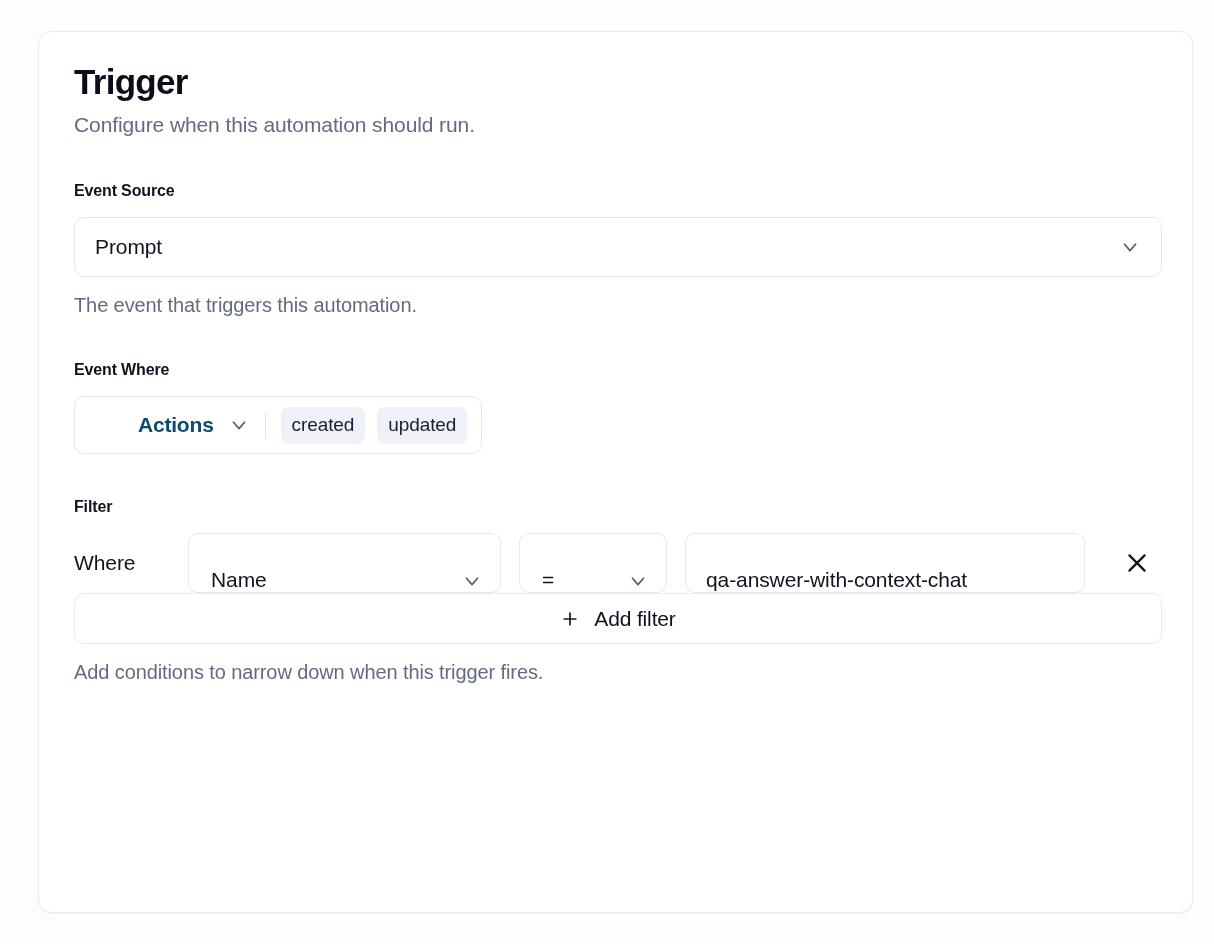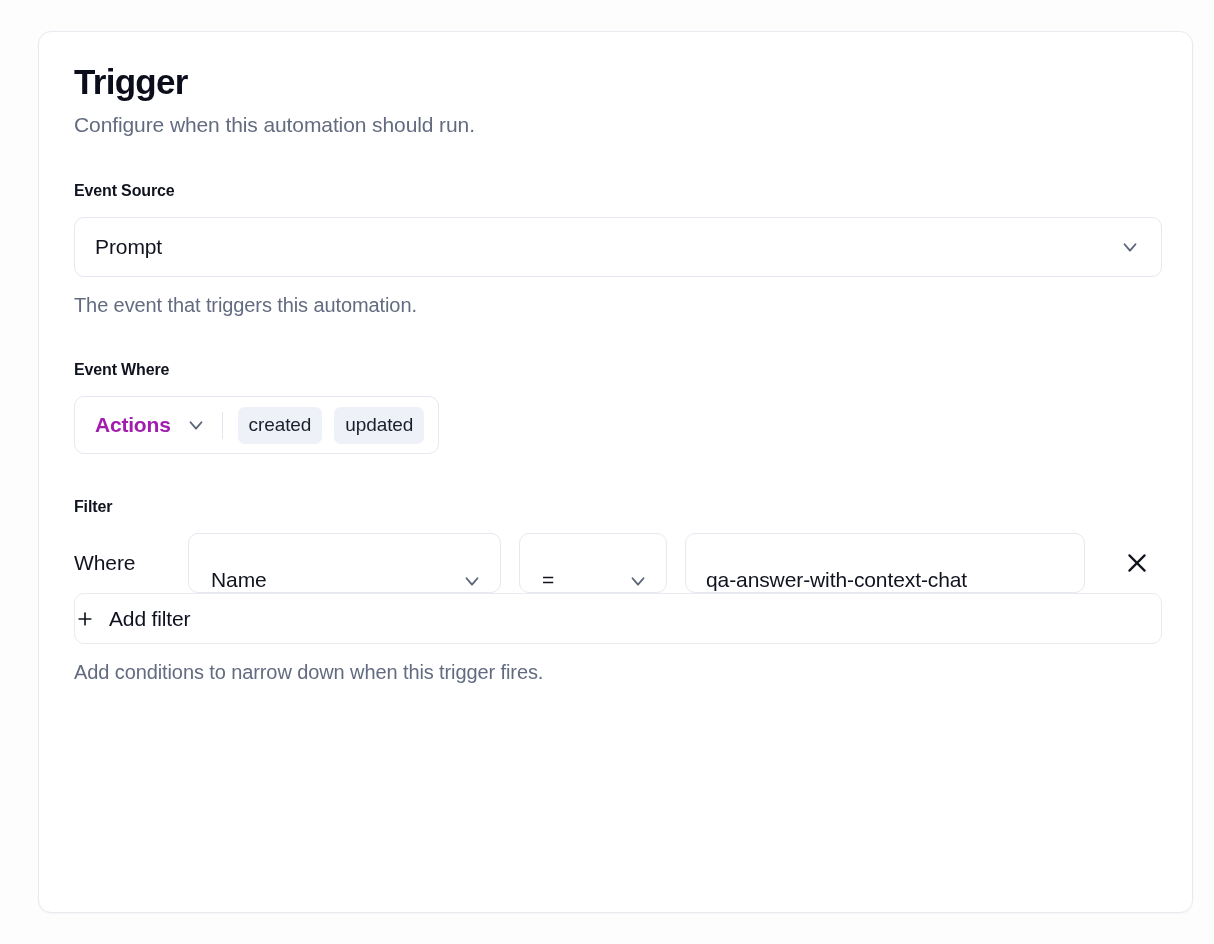--- a/index.html
+++ b/index.html
@@ -106,22 +106,23 @@
   }
   .action-combo .trigger {
     display: inline-flex;
     align-items: center;
     gap: 14px;
     cursor: pointer;
   }
   .action-combo .trigger .txt {
     font-size: 21px;
     font-weight: bold;
-    color: #a21caf;
+    color: #0c4a6e;
     letter-spacing: -0.2px;
+    margin-left: 43px;
   }
   .vdiv {
     width: 1px;
     height: 27px;
     background: #e3e6ee;
     margin: 0 3px;
   }
   .pill {
     background: #eef1f7;
     color: #1a1f2e;
@@ -184,21 +185,21 @@
 
   .add-filter {
     box-sizing: border-box;
     width: 1088px;
     height: 51px;
     background: #fff;
     border: 1px solid #e9ebf1;
     border-radius: 10px;
     display: flex;
     align-items: center;
-    justify-content: flex-start;
+    justify-content: center;
     gap: 14px;
     font-size: 21px;
     color: #0e1120;
     letter-spacing: -0.15px;
     cursor: pointer;
   }
   .plus {
     display: inline-block;
     width: 20px;
     height: 20px;

